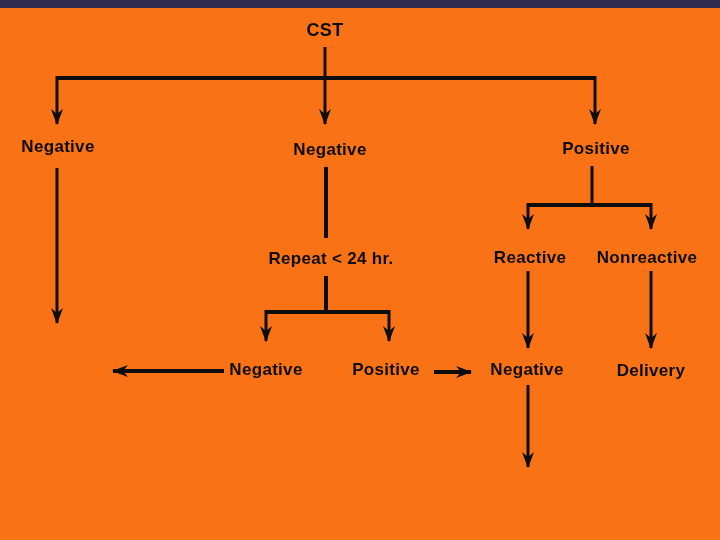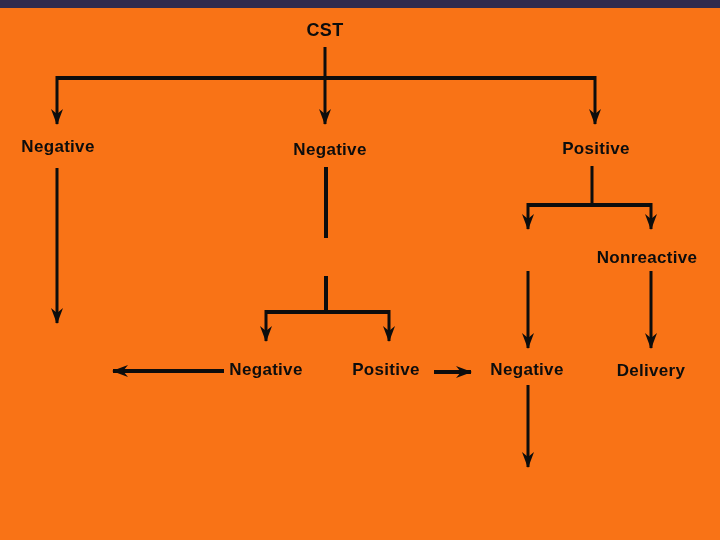--- a/index.html
+++ b/index.html
@@ -87,21 +87,23 @@
   </svg>
 
   <div class="node node-cst" style="left:325px; top:19px;">CST</div>
 
   <div class="node" style="left:58px; top:136px;">Negative</div>
 
   <div class="node" style="left:330px; top:139px;">Negative</div>
 
   <div class="node" style="left:596px; top:138px;">Positive</div>
 
+  <div class="node" style="left:331px; top:248px;">Repeat &lt; 24 hr.</div>
 
+  <div class="node" style="left:530px; top:247px;">Reactive</div>
 
   <div class="node" style="left:647px; top:247px;">Nonreactive</div>
 
 
   <div class="node" style="left:266px; top:359px;">Negative</div>
 
   <div class="node" style="left:386px; top:359px;">Positive</div>
 
   <div class="node" style="left:527px; top:359px;">Negative</div>
 

